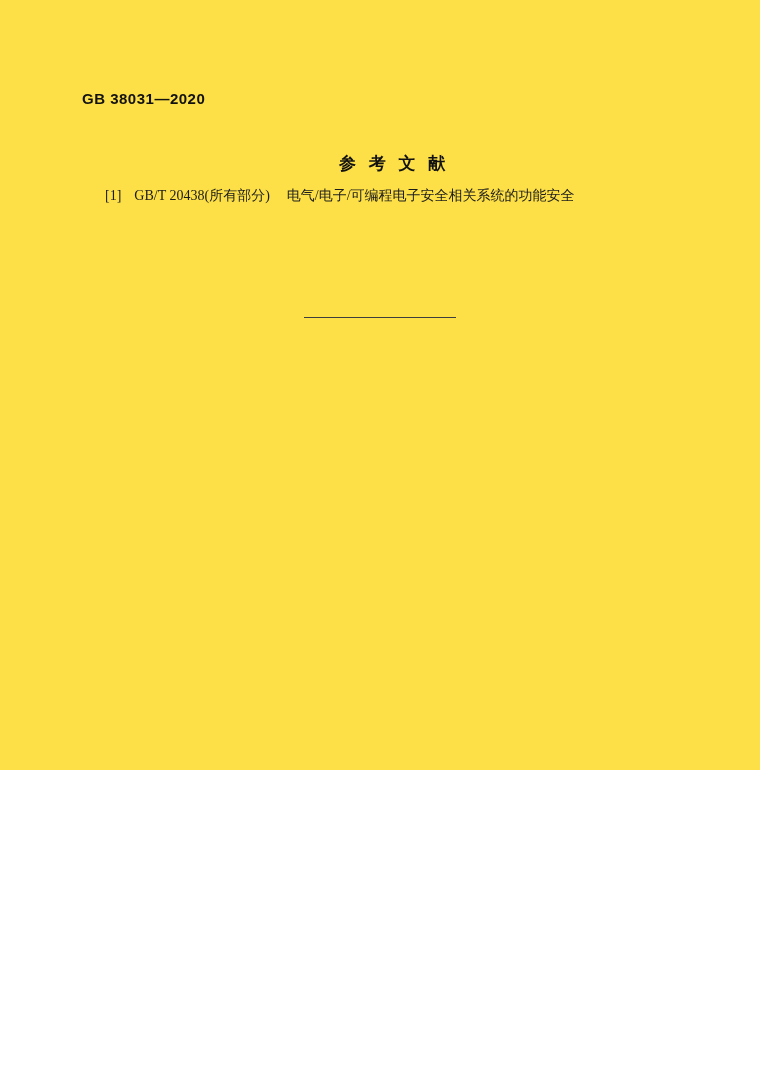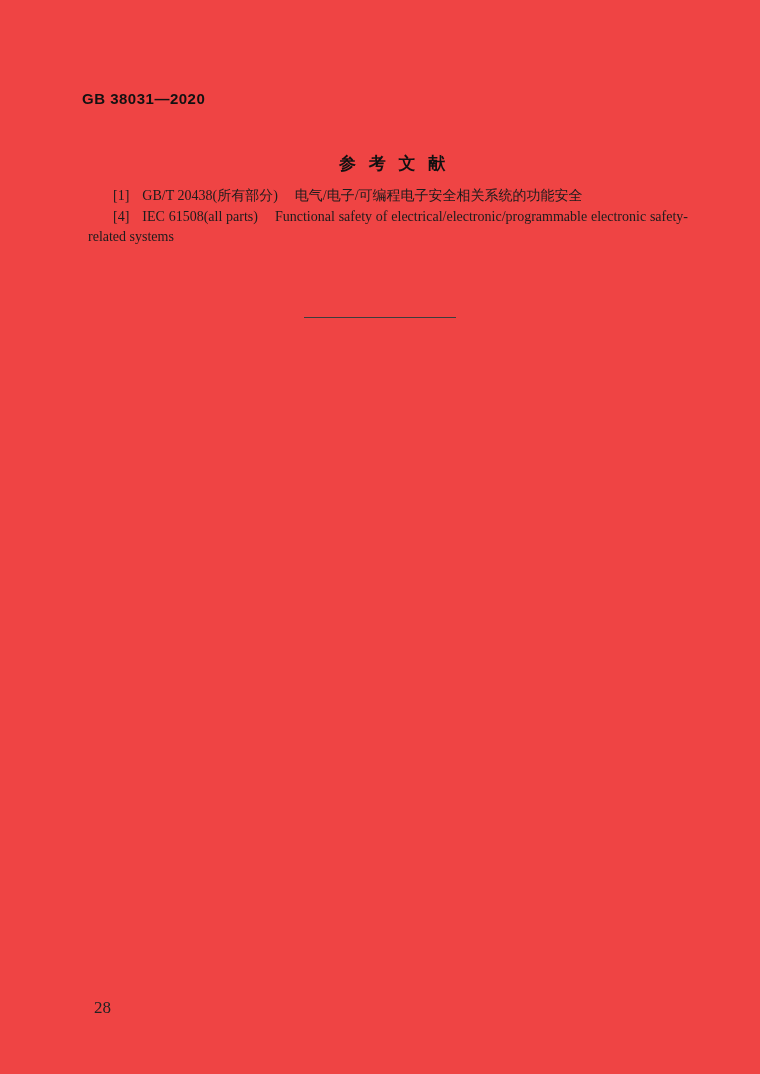--- a/index.html
+++ b/index.html
@@ -3,22 +3,22 @@
 <meta charset="utf-8">
 <style>
   html, body {
     margin: 0;
     padding: 0;
     background: #ffffff;
   }
   .page {
     position: relative;
     width: 760px;
-    height: 1074px;
-    background: #ef4444;
+    height: 770px;
+    background: #fde047;
     overflow: hidden;
     font-family: "Liberation Serif", "DejaVu Serif", serif;
     color: #1c1c1c;
   }
   .doc-header {
     position: absolute;
     left: 82px;
     top: 90px;
     font-family: "Liberation Sans", "DejaVu Sans", sans-serif;
     font-weight: bold;
@@ -35,21 +35,21 @@
     text-align: center;
     font-weight: bold;
     font-size: 17px;
     letter-spacing: 0.75em;
     text-indent: 0.75em; 
     color: #111111;
     margin-left: 12px;
   }
   .ref-list {
     position: absolute;
-    left: 88px;
+    left: 80px;
     top: 186px;
     width: 600px;
     font-family: Liberation Serif, serif;
   }
   .ref-item {
     margin: 0;
     font-size: 14px;
     line-height: 20.6px;
     text-indent: 25px;
     text-align: justify;
@@ -88,21 +88,20 @@
   <div class="doc-header">GB 38031—2020</div>
 
   <div class="doc-title">参考文献</div>
 
   <div class="ref-list">
 
     <p class="ref-item"><span>[1]</span><span class="gap-1"></span><span>GB/T 20438(所有部分)</span><span class="gap-2"></span><span>电气/电子/可编程电子安全相关系统的功能安全</span></p>
 
 
 
-    <p class="ref-item"><span>[4]</span><span class="gap-1"></span><span>IEC 61508(all parts)</span><span class="gap-2"></span><span>Functional safety of electrical/electronic/programmable electronic safety-related systems</span></p>
 
   </div>
 
   <div class="end-rule"></div>
 
   <div class="page-number">28</div>
 
 </div>
 
 </body></html>

